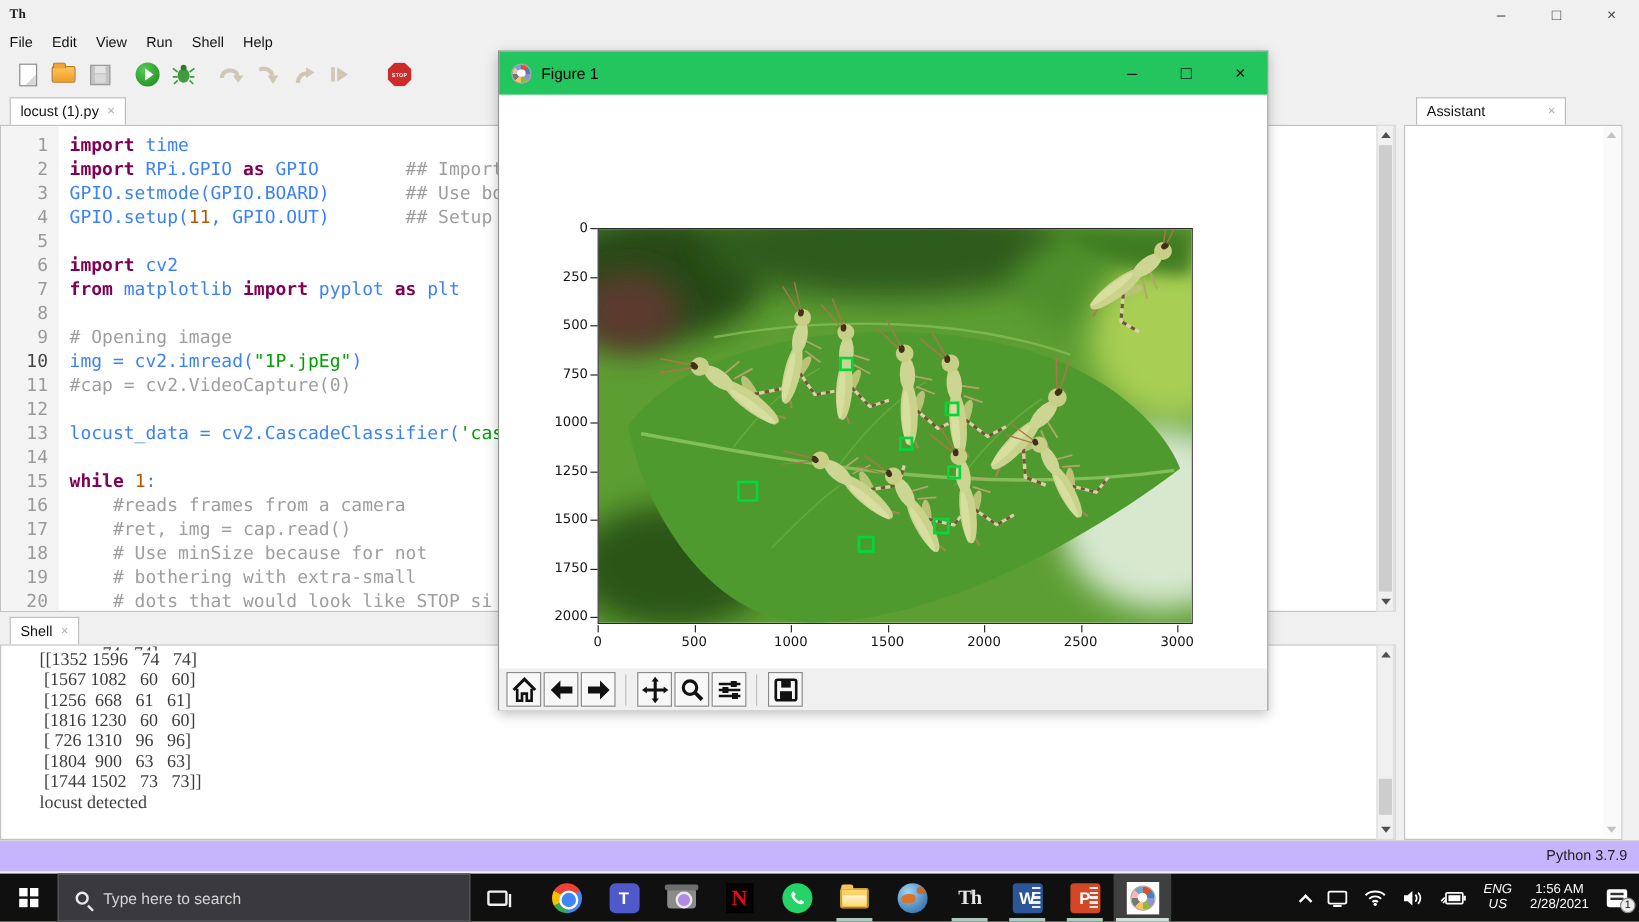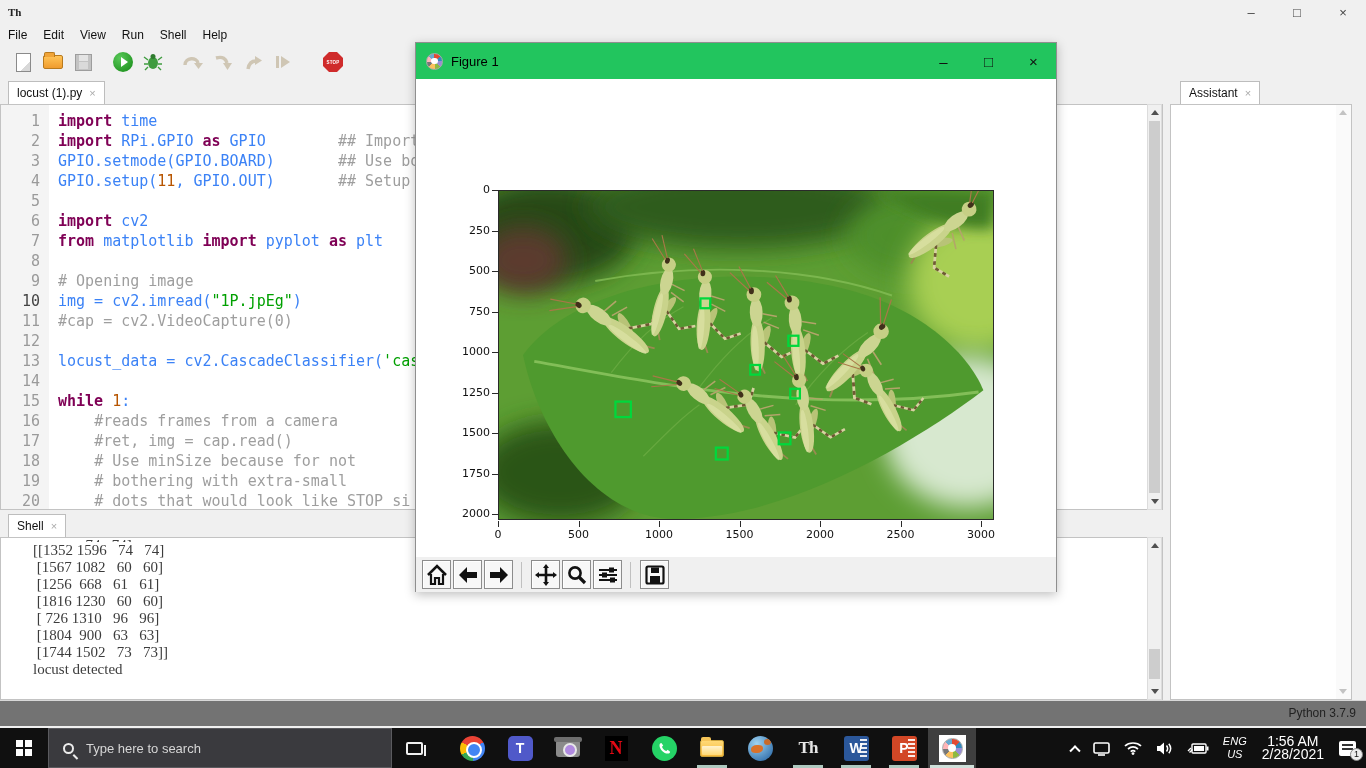--- a/index.html
+++ b/index.html
@@ -54,21 +54,21 @@
   
   #shell-tabbar{position:absolute;left:0;top:513px;width:1163px;height:24px;}
   #shell-panel{position:absolute;left:0;top:537px;width:1163px;height:163px;background:#fff;border:1px solid #c3c3c3;overflow:hidden;}
   #shell-lines{position:absolute;left:8px;top:-12px;font-family:Liberation Serif, serif;font-size:15px;line-height:17px;white-space:pre;color:#3c3c3c;padding-left:24px;}
   .shell-clip{height:16px;overflow:hidden;display:flex;align-items:flex-end;}
   .shell-clip span{display:block;margin-bottom:-12px;}
   
   #assistant-tabbar{position:absolute;left:1170px;top:80px;width:182px;height:24px;}
   #assistant-panel{position:absolute;left:1170px;top:104px;width:182px;height:596px;background:#fff;border:1px solid #c3c3c3;}
   
-  #statusbar{position:absolute;left:0;top:700px;width:1366px;height:26px;background:#737373;border-top:1px solid #d8d8d8;}
+  #statusbar{position:absolute;left:0;top:700px;width:1366px;height:26px;background:#c4b5fd;border-top:1px solid #d8d8d8;}
   #status-right{position:absolute;right:10px;top:5px;font-size:12px;color:#222;}
   
   #figure-window{position:absolute;left:415px;top:42px;width:642px;height:550px;background:#fff;border:1px solid #8f8f8f;box-shadow:0 3px 10px rgba(0,0,0,.25);z-index:50;}
   #fig-titlebar{position:absolute;left:0;top:0;width:100%;height:36px;background:#22c55e;display:flex;align-items:center;text-align:center;}
   #fig-title{font-size:13px;color:#000;margin-left:8px;}
   .mpl-logo{width:17px;height:17px;border-radius:50%;margin-left:10px;position:relative;flex:none;
     background:conic-gradient(#e24a33 0 45deg,#348abd 0 90deg,#988ed5 0 135deg,#8eba42 0 180deg,#fbc15e 0 225deg,#777 0 270deg,#ffb5b8 0 315deg,#67a9cf 0 360deg);
     border:1px solid #aaa;}
   .mpl-logo:before{content:"";position:absolute;left:29%;top:29%;width:42%;height:42%;border-radius:50%;background:#fff;}
   #fig-controls{position:absolute;right:0;top:0;height:36px;display:flex;}
@@ -122,21 +122,21 @@
   .ico-word{background:#2b579a;}
   .ico-ppt{background:#d24726;}
   .ico-word:after,.ico-ppt:after{content:"";position:absolute;right:2px;top:3px;width:7px;height:19px;background:repeating-linear-gradient(#fff 0 2px,transparent 2px 4px);opacity:.9;}
   .ico-mpl-tile{width:27px;height:27px;background:#fff;display:flex;align-items:center;justify-content:center;}
   .ico-mpl-tile .mpl-logo{margin:0;width:21px;height:21px;}
   
   #tray{position:absolute;right:8px;top:0;height:40px;display:flex;align-items:center;color:#fff;}
   .tray-item{margin:0 7px;display:flex;align-items:center;justify-content:center;}
   .chev{width:8px;height:8px;border-left:2px solid #fff;border-top:2px solid #fff;transform:rotate(45deg) translate(2px,2px);}
   #lang{font-size:11px;line-height:13px;text-align:center;font-style:italic;}
-  #clock{font-size:14px;line-height:13px;text-align:center;margin:0 8px;}
+  #clock{font-size:11px;line-height:13px;text-align:center;margin:0 8px;}
   .notif{width:17px;height:15px;background:#fff;border-radius:2px;position:relative;}
   .notif:before{content:"";position:absolute;left:3px;top:3px;right:3px;height:2px;background:#333;box-shadow:0 4px 0 #333;}
   .badge{position:absolute;right:-7px;bottom:-5px;width:13px;height:13px;border-radius:50%;background:#ededed;color:#111;font-size:9px;display:flex;align-items:center;justify-content:center;border:1px solid #888;}
   svg{display:block;}
 </style>
 </head>
 <body>
 
 <div id="main-window">
 
@@ -247,21 +247,21 @@
     <div class="varrow" style="top:0;">
         <div class="tri-up"></div>
       </div>
     <div class="vthumb" style="bottom:20px;height:30px;"></div>
     <div class="varrow" style="bottom:0;">
         <div class="tri-down"></div>
       </div>
   </div>
 
   <div id="assistant-tabbar">
-    <div class="tab" style="left:10px;">
+    <div class="tab" style="left:10px;gap:45px;">
       <span>Assistant</span>
       <span class="tclose">×</span>
     </div>
   </div>
   <div id="assistant-panel">
     <div class="vscroll" style="right:0;top:0;height:594px;border:none;background:#fafafa;">
       <div class="varrow" style="top:0;">
           <div class="tri-up tri-dis"></div>
         </div>
       <div class="varrow" style="bottom:0;">

